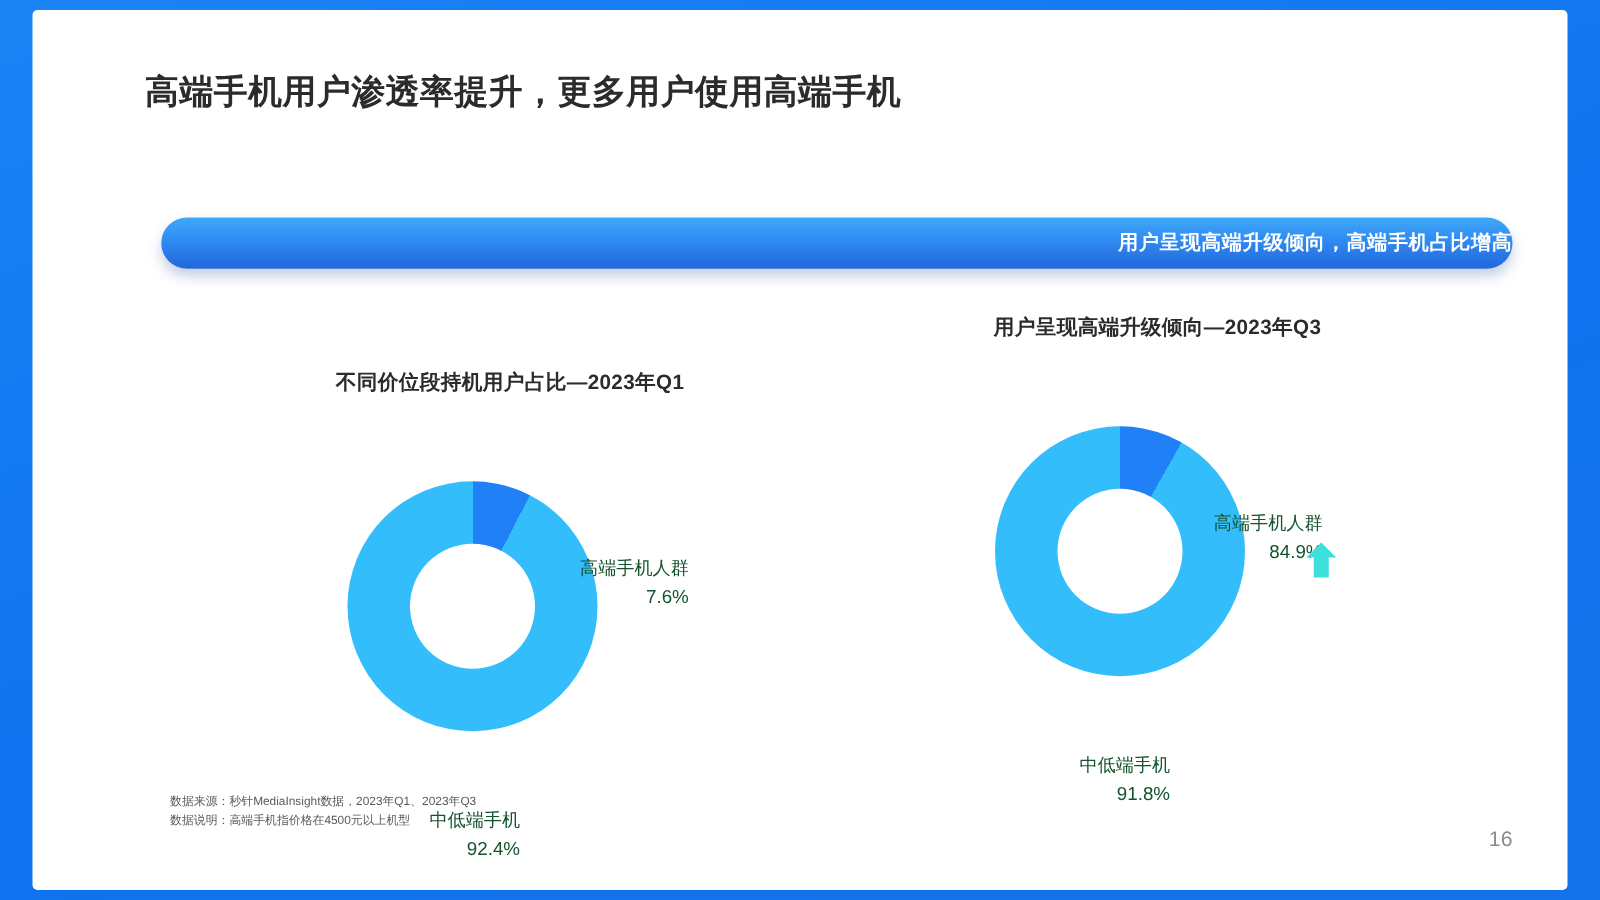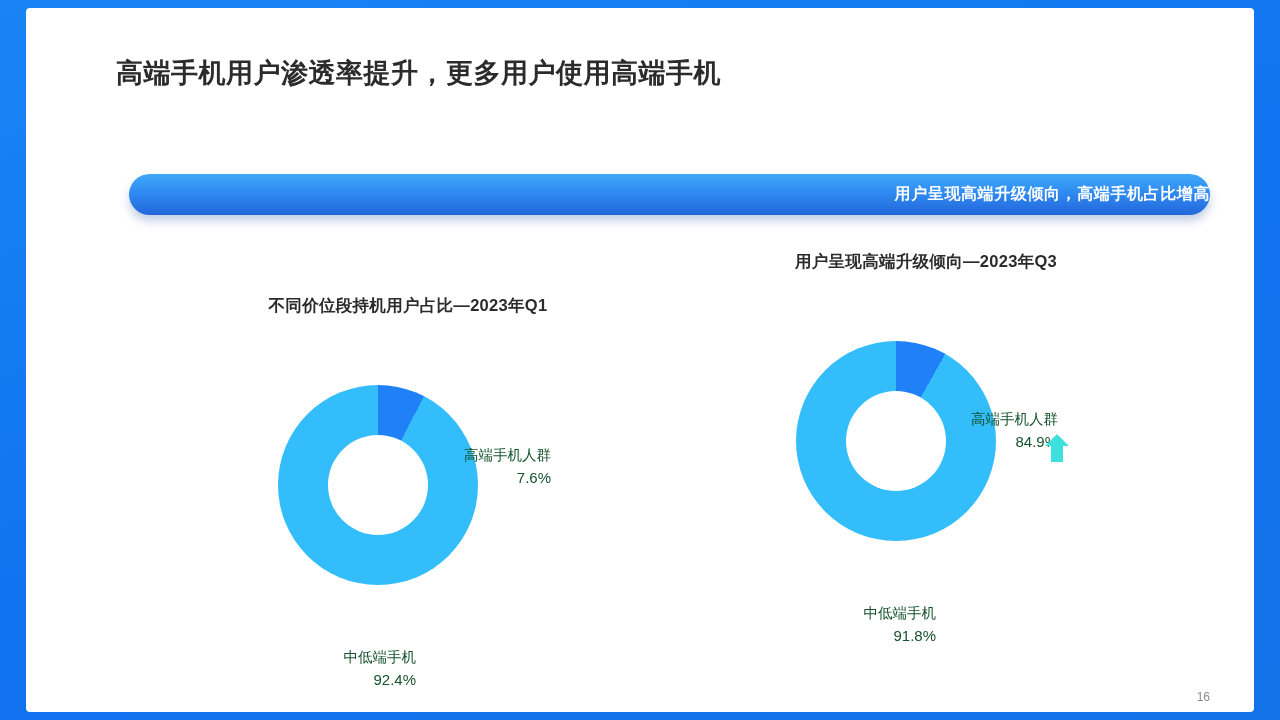--- a/index.html
+++ b/index.html
@@ -152,22 +152,22 @@
     top: 627px;
     font-size: 9.5px;
     color: #5a5a5a;
     line-height: 1.55;
   }
 
   
   .page-number {
     position: absolute;
     right: 44px;
-    bottom: 8px;
-    font-size: 12px;
+    bottom: 30px;
+    font-size: 17px;
     color: #8c8c8c;
   }
 </style>
 </head>
 <body>
 
 <div class="slide-backdrop">
   <div class="slide-card">
 
     <div class="slide-title">高端手机用户渗透率提升，更多用户使用高端手机</div>
@@ -217,17 +217,21 @@
         </div>
 
         <div class="up-arrow">
           <svg viewBox="0 0 26 30" width="26" height="30" aria-hidden="true">
             <path d="M13 1 L25 13 L19 13 L19 29 L7 29 L7 13 L1 13 Z" fill="#3de0dc"></path>
           </svg>
         </div>
       </div>
     </div>
 
+    <div class="footnotes">
+      <div>数据来源：秒针MediaInsight数据，2023年Q1、2023年Q3</div>
+      <div>数据说明：高端手机指价格在4500元以上机型</div>
+    </div>
 
     <div class="page-number">16</div>
 
   </div>
 </div>
 
 </body></html>

